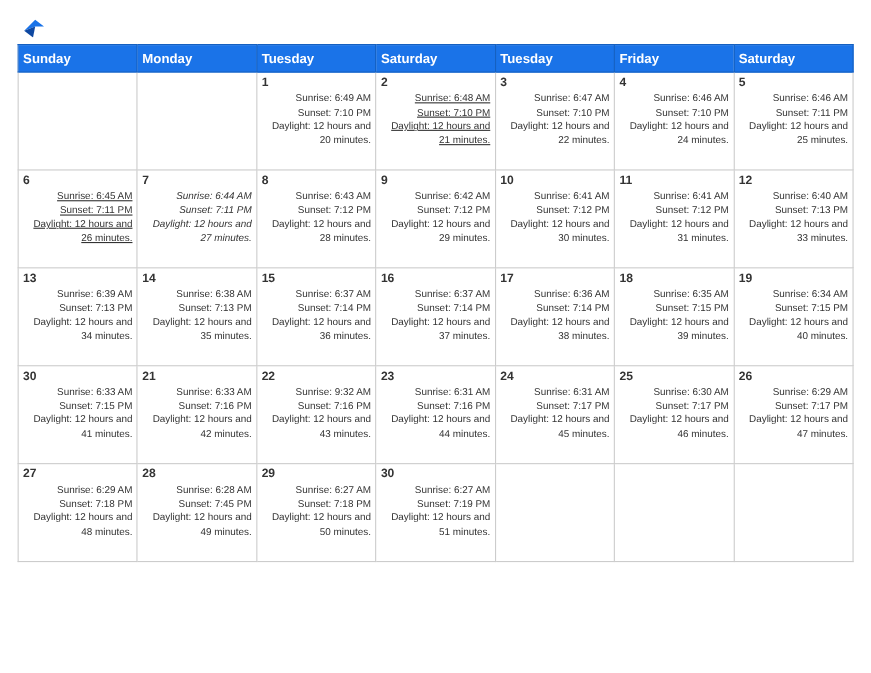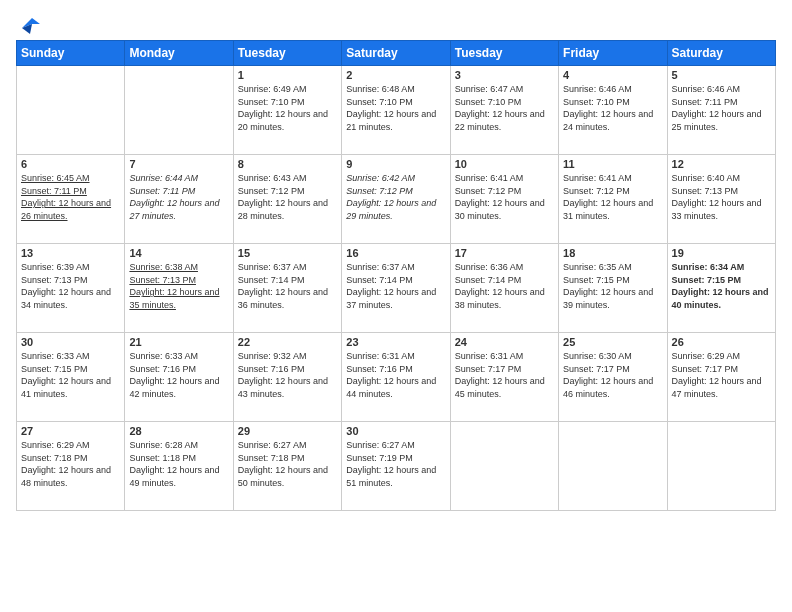--- a/index.html
+++ b/index.html
@@ -67,20 +67,21 @@
     .day-num {
       font-size: 11px;
       font-weight: bold;
       display: block;
       margin-bottom: 2px;
     }
     .day-info {
       font-size: 9px;
       line-height: 1.4;
       color: #333;
+      text-align: right;
     }
     .empty-cell {
       background: #fff;
     }
   </style>
 </head>
 <body>
 
 <div class="page">
   <div class="header">
@@ -119,21 +120,21 @@
           <td class="empty-cell"></td>
           <td class="empty-cell"></td>
           <td>
             <span class="day-num">1</span>
             <div class="day-info" style="white-space: pre-line;">Sunrise: 6:49 AM
 Sunset: 7:10 PM
 Daylight: 12 hours and 20 minutes.</div>
           </td>
           <td>
             <span class="day-num">2</span>
-            <div class="day-info" style="white-space: pre-line;">Sunrise: 6:48 AM
+            <div class="day-info" style="white-space: pre-line; text-decoration: underline;">Sunrise: 6:48 AM
 Sunset: 7:10 PM
 Daylight: 12 hours and 21 minutes.</div>
           </td>
           <td>
             <span class="day-num">3</span>
             <div class="day-info" style="white-space: pre-line;">Sunrise: 6:47 AM
 Sunset: 7:10 PM
 Daylight: 12 hours and 22 minutes.</div>
           </td>
           <td>
@@ -163,21 +164,21 @@
 Daylight: 12 hours and 27 minutes.</div>
           </td>
           <td>
             <span class="day-num">8</span>
             <div class="day-info" style="white-space: pre-line;">Sunrise: 6:43 AM
 Sunset: 7:12 PM
 Daylight: 12 hours and 28 minutes.</div>
           </td>
           <td>
             <span class="day-num">9</span>
-            <div class="day-info" style="white-space: pre-line; font-style: italic;">Sunrise: 6:42 AM
+            <div class="day-info" style="white-space: pre-line;">Sunrise: 6:42 AM
 Sunset: 7:12 PM
 Daylight: 12 hours and 29 minutes.</div>
           </td>
           <td>
             <span class="day-num">10</span>
             <div class="day-info" style="white-space: pre-line;">Sunrise: 6:41 AM
 Sunset: 7:12 PM
 Daylight: 12 hours and 30 minutes.</div>
           </td>
           <td>
@@ -195,21 +196,21 @@
         </tr>
         <tr>
           <td>
             <span class="day-num">13</span>
             <div class="day-info" style="white-space: pre-line;">Sunrise: 6:39 AM
 Sunset: 7:13 PM
 Daylight: 12 hours and 34 minutes.</div>
           </td>
           <td>
             <span class="day-num">14</span>
-            <div class="day-info" style="white-space: pre-line; text-decoration: underline;">Sunrise: 6:38 AM
+            <div class="day-info" style="white-space: pre-line;">Sunrise: 6:38 AM
 Sunset: 7:13 PM
 Daylight: 12 hours and 35 minutes.</div>
           </td>
           <td>
             <span class="day-num">15</span>
             <div class="day-info" style="white-space: pre-line;">Sunrise: 6:37 AM
 Sunset: 7:14 PM
 Daylight: 12 hours and 36 minutes.</div>
           </td>
           <td>
@@ -225,21 +226,21 @@
 Daylight: 12 hours and 38 minutes.</div>
           </td>
           <td>
             <span class="day-num">18</span>
             <div class="day-info" style="white-space: pre-line;">Sunrise: 6:35 AM
 Sunset: 7:15 PM
 Daylight: 12 hours and 39 minutes.</div>
           </td>
           <td>
             <span class="day-num">19</span>
-            <div class="day-info" style="white-space: pre-line; font-weight: bold;">Sunrise: 6:34 AM
+            <div class="day-info" style="white-space: pre-line;">Sunrise: 6:34 AM
 Sunset: 7:15 PM
 Daylight: 12 hours and 40 minutes.</div>
           </td>
         </tr>
         <tr>
           <td>
             <span class="day-num">30</span>
             <div class="day-info" style="white-space: pre-line;">Sunrise: 6:33 AM
 Sunset: 7:15 PM
 Daylight: 12 hours and 41 minutes.</div>
@@ -284,21 +285,21 @@
         <tr>
           <td>
             <span class="day-num">27</span>
             <div class="day-info" style="white-space: pre-line;">Sunrise: 6:29 AM
 Sunset: 7:18 PM
 Daylight: 12 hours and 48 minutes.</div>
           </td>
           <td>
             <span class="day-num">28</span>
             <div class="day-info" style="white-space: pre-line;">Sunrise: 6:28 AM
-Sunset: 1:18 PM
+Sunset: 7:45 PM
 Daylight: 12 hours and 49 minutes.</div>
           </td>
           <td>
             <span class="day-num">29</span>
             <div class="day-info" style="white-space: pre-line;">Sunrise: 6:27 AM
 Sunset: 7:18 PM
 Daylight: 12 hours and 50 minutes.</div>
           </td>
           <td>
             <span class="day-num">30</span>

